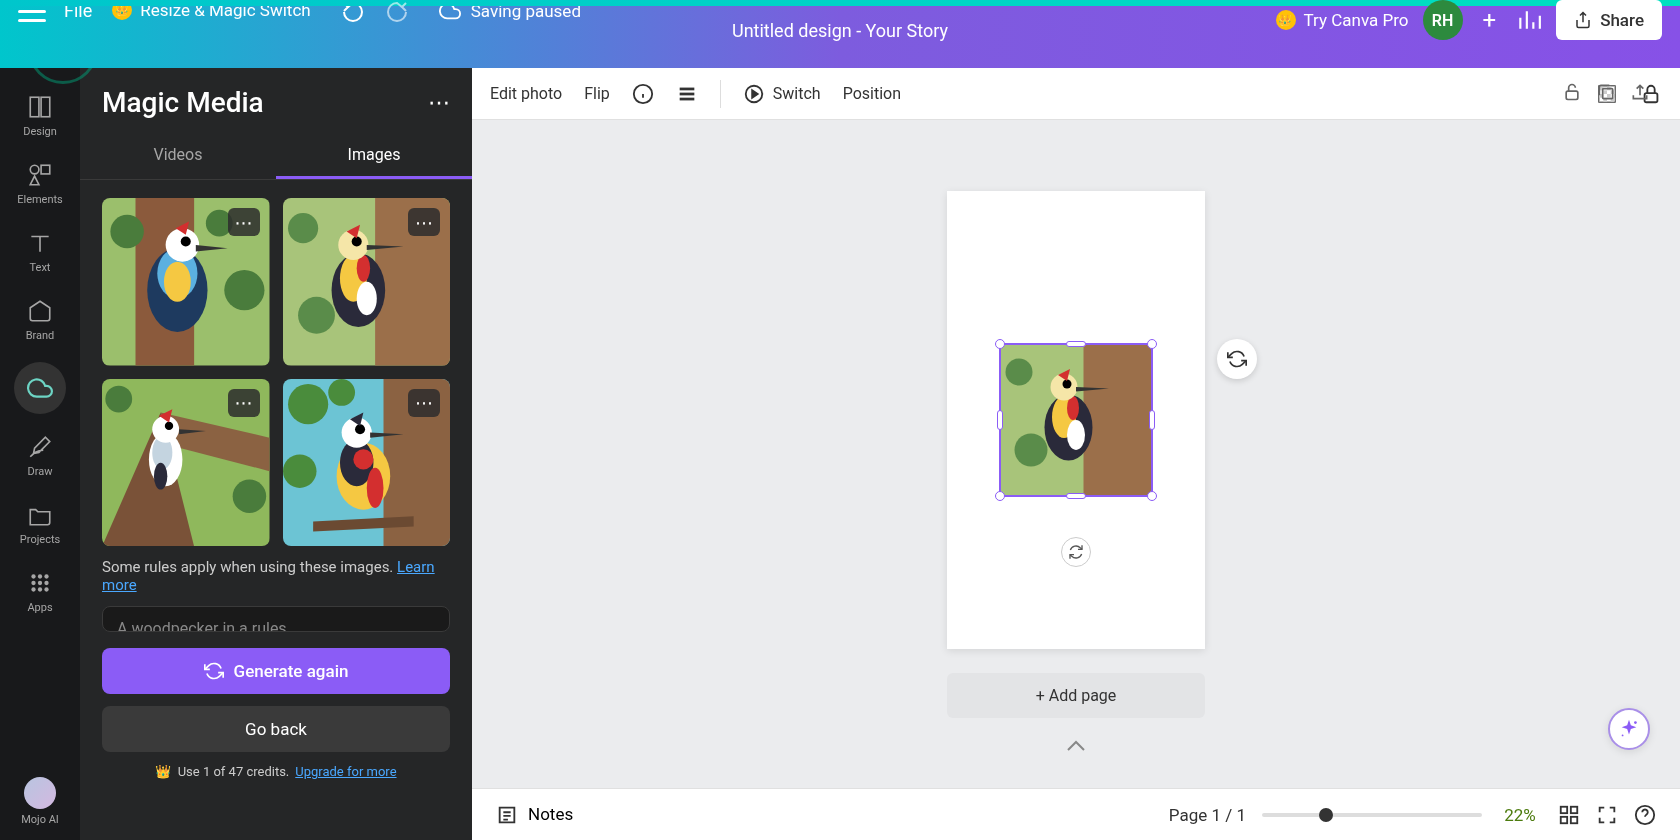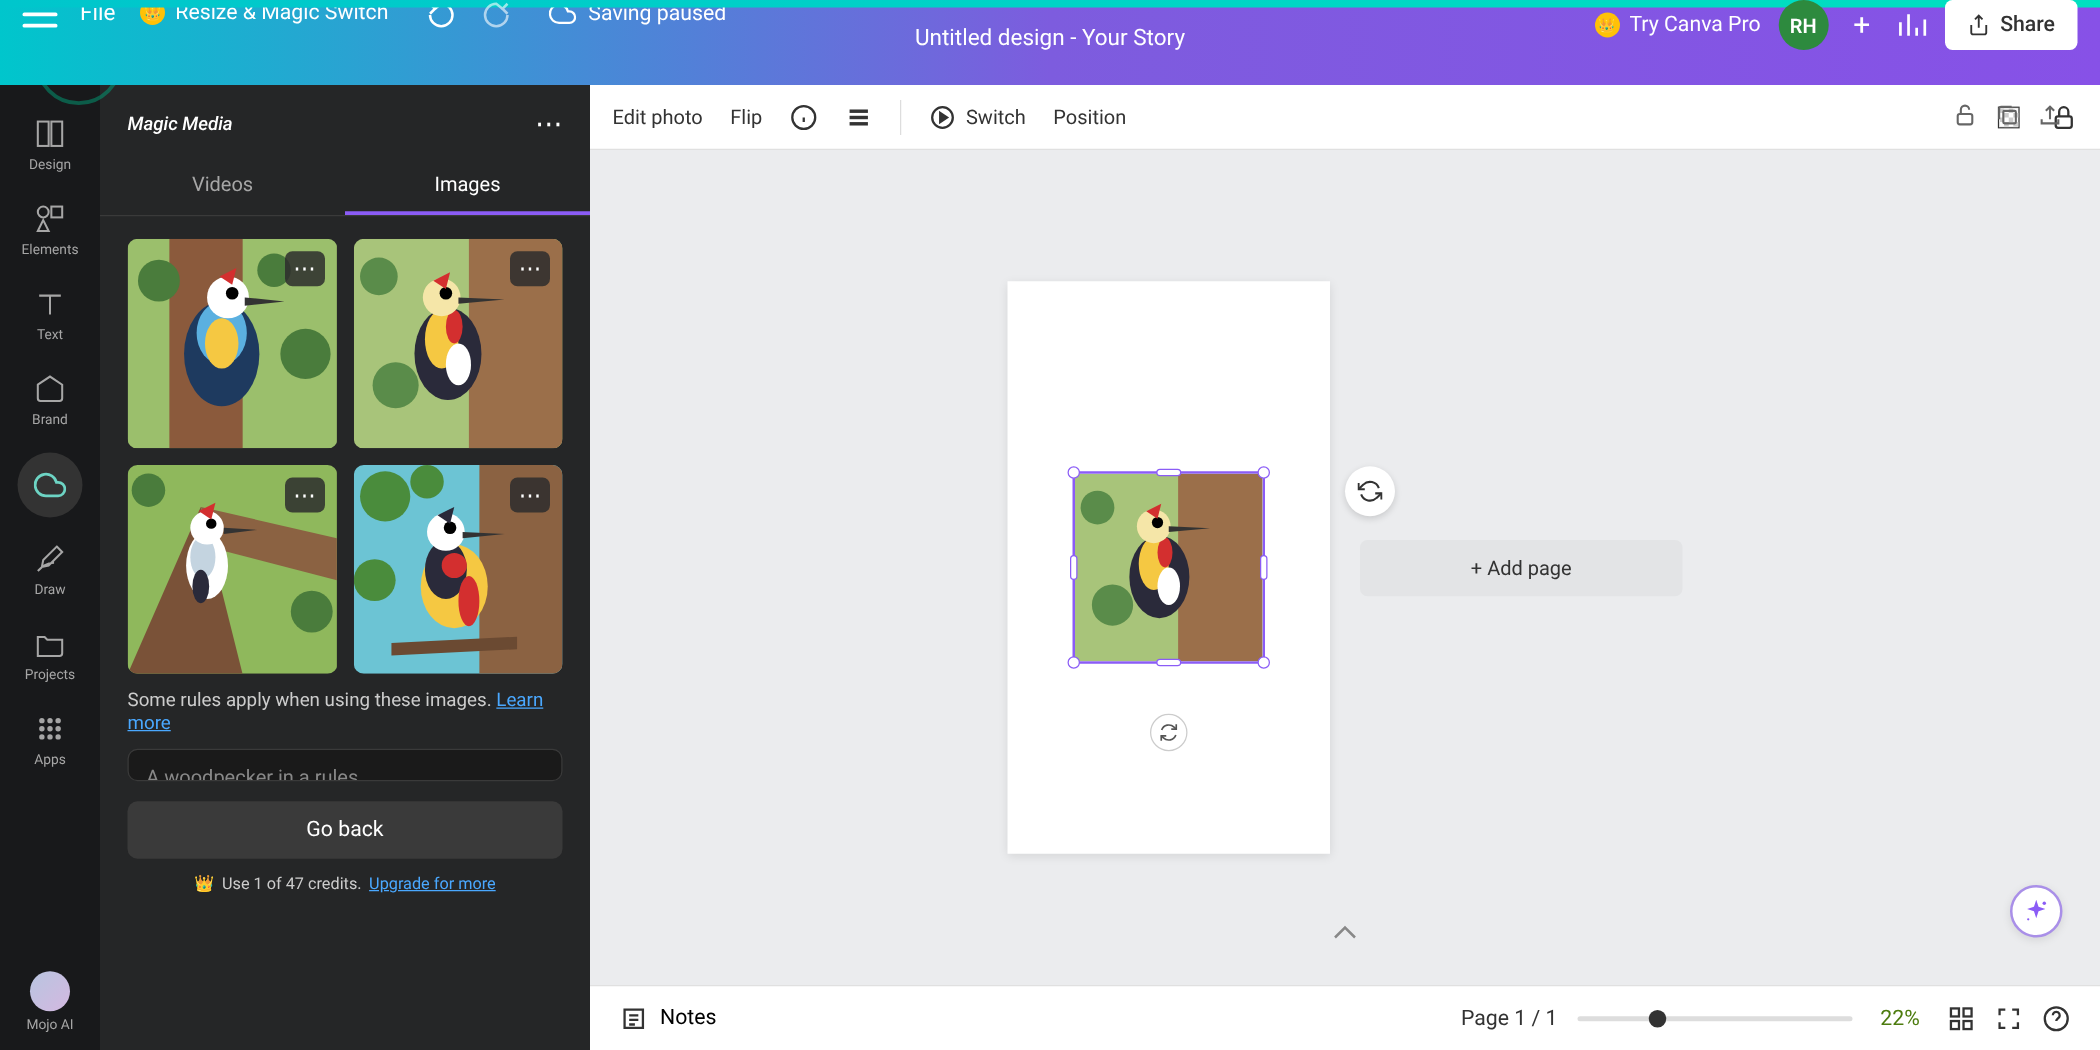--- a/index.html
+++ b/index.html
@@ -36,21 +36,21 @@
 .nav-item { display: flex; flex-direction: column; align-items: center; gap: 5px; padding: 12px 14px; cursor: pointer; color: #a6a6a6; font-size: 11px; width: 100%; }
 .nav-item.cloud-active { background: #333; border-radius: 50%; width: 52px; height: 52px; margin: 8px 0; display: flex; align-items: center; justify-content: center; }
 .nav-item svg { width: 26px; height: 26px; }
 .nav-spacer { flex: 1; }
 .nav-bottom { display: flex; flex-direction: column; align-items: center; gap: 4px; padding-bottom: 14px; }
 .mojo-avatar { width: 32px; height: 32px; border-radius: 50%; background: linear-gradient(135deg, #b8c5e0, #d4b8e0); }
 
 
 .side-panel { width: 392px; background: #252627; color: #fff; display: flex; flex-direction: column; position: relative; }
 .panel-header { display: flex; align-items: center; justify-content: space-between; padding: 18px 22px 14px; }
-.panel-title { font-size: 15px; font-weight: 500; font-style: italic; }
+.panel-title { font-size: 28px; font-weight: 500; }
 .dots-btn { font-size: 22px; cursor: pointer; color: #fff; }
 .tabs { display: flex; border-bottom: 1px solid #3a3a3a; }
 .tab { flex: 1; text-align: center; padding: 12px; font-size: 16px; cursor: pointer; color: #a6a6a6; }
 .tab.active { color: #fff; border-bottom: 3px solid #8b5cf6; }
 .grid { display: grid; grid-template-columns: 1fr 1fr; gap: 13px; padding: 18px 22px 12px; }
 .grid-item { aspect-ratio: 1; border-radius: 8px; position: relative; overflow: hidden; cursor: pointer; }
 .grid-item .item-dots { position: absolute; top: 10px; right: 10px; width: 32px; height: 28px; background: rgba(45,45,45,0.85); border-radius: 6px; display: flex; align-items: center; justify-content: center; color: #fff; font-size: 18px; }
 .rules-text { padding: 0 22px 12px; font-size: 15px; color: #ccc; }
 .rules-text a { color: #4aa8ff; text-decoration: underline; cursor: pointer; }
 .prompt-box { margin: 0 22px 16px; padding: 12px 14px; background: #1a1a1a; border: 1px solid #3a3a3a; border-radius: 8px; color: #888; font-size: 16px; height: 24px; overflow: hidden; }
@@ -67,21 +67,21 @@
 .toolbar { height: 52px; background: #fff; border-bottom: 1px solid #e0e0e0; display: flex; align-items: center; padding: 0 18px; gap: 22px; }
 .tb-btn { font-size: 16px; color: #333; cursor: pointer; display: flex; align-items: center; gap: 8px; }
 .tb-divider { width: 1px; height: 28px; background: #ddd; }
 .tb-icon { width: 22px; height: 22px; }
 .tb-spacer { flex: 1; }
 
 
 .canvas-area { flex: 1; display: flex; flex-direction: column; background: #ebecee; position: relative; }
 .canvas-controls { position: absolute; top: 14px; right: 30px; display: flex; gap: 14px; }
 .canvas-controls svg { cursor: pointer; color: #666; }
-.page-wrap { flex: 1; display: flex; align-items: center; justify-content: center; flex-direction: row; gap: 24px; }
+.page-wrap { flex: 1; display: flex; align-items: center; justify-content: center; flex-direction: column; gap: 24px; }
 .page { width: 258px; height: 458px; background: #fff; box-shadow: 0 2px 8px rgba(0,0,0,0.1); position: relative; }
 .selected-image { position: absolute; top: 152px; left: 52px; width: 154px; height: 154px; border: 2px solid #8b5cf6; }
 .selected-image .handle { position: absolute; width: 10px; height: 10px; background: #fff; border: 1px solid #8b5cf6; border-radius: 50%; }
 .selected-image .handle.tl { top: -6px; left: -6px; }
 .selected-image .handle.tr { top: -6px; right: -6px; }
 .selected-image .handle.bl { bottom: -6px; left: -6px; }
 .selected-image .handle.br { bottom: -6px; right: -6px; }
 .selected-image .handle.tm { top: -4px; left: 50%; transform: translateX(-50%); width: 20px; height: 6px; border-radius: 3px; }
 .selected-image .handle.bm { bottom: -4px; left: 50%; transform: translateX(-50%); width: 20px; height: 6px; border-radius: 3px; }
 .selected-image .handle.ml { left: -4px; top: 50%; transform: translateY(-50%); width: 6px; height: 20px; border-radius: 3px; }
@@ -302,20 +302,27 @@
             <path d="M52 32 L 72 33 L 52 35 Z" fill="#333"></path>
             <ellipse cx="55" cy="65" rx="5" ry="12" fill="#d32f2f"></ellipse>
           </svg>
         <div class="item-dots">⋯</div>
       </div>
     </div>
     <div class="rules-text">
       <span>Some rules apply when using these images. </span><a>Learn more</a>
     </div>
     <div class="prompt-box">A woodpecker in a rules</div>
+    <div class="gen-btn">
+      <svg width="20" height="20" viewBox="0 0 24 24" fill="none" stroke="#fff" stroke-width="2">
+          <path d="M1 4v6h6M23 20v-6h-6"></path>
+          <path d="M20.49 9A9 9 0 0 0 5.64 5.64L1 10m22 4l-4.64 4.36A9 9 0 0 1 3.51 15"></path>
+        </svg>
+      <span>Generate again</span>
+    </div>
     <div class="back-btn">Go back</div>
     <div class="credits">
       <span>👑</span>
       <span>Use 1 of 47 credits. </span>
       <a>Upgrade for more</a>
     </div>
     <div class="panel-collapse">◀</div>
   </div>
 
   <div class="canvas-area">

